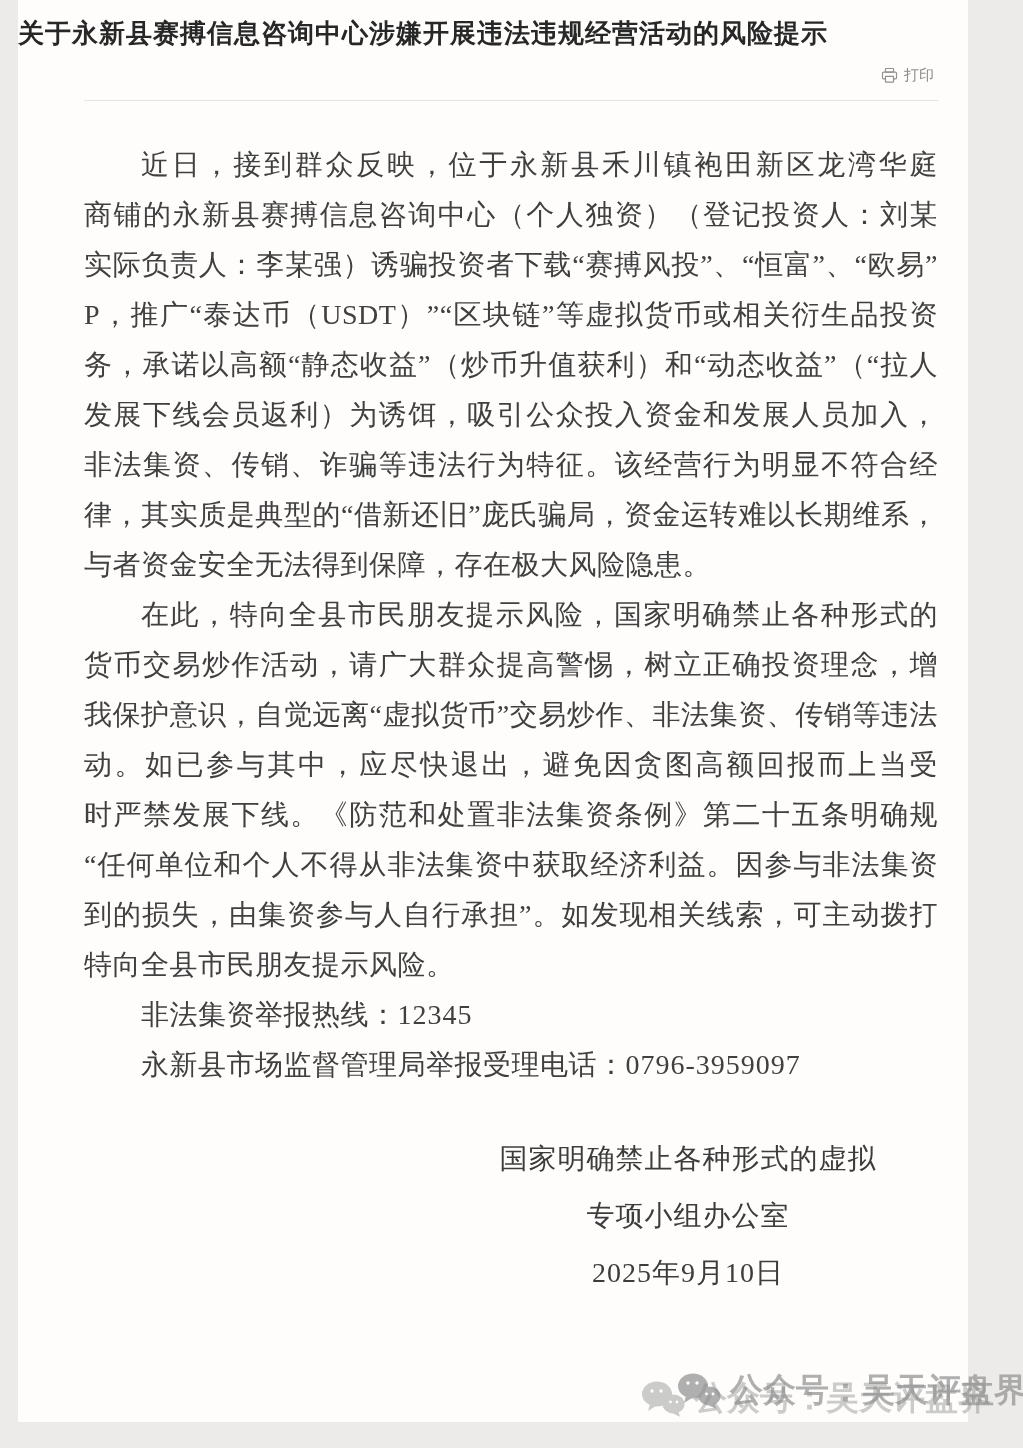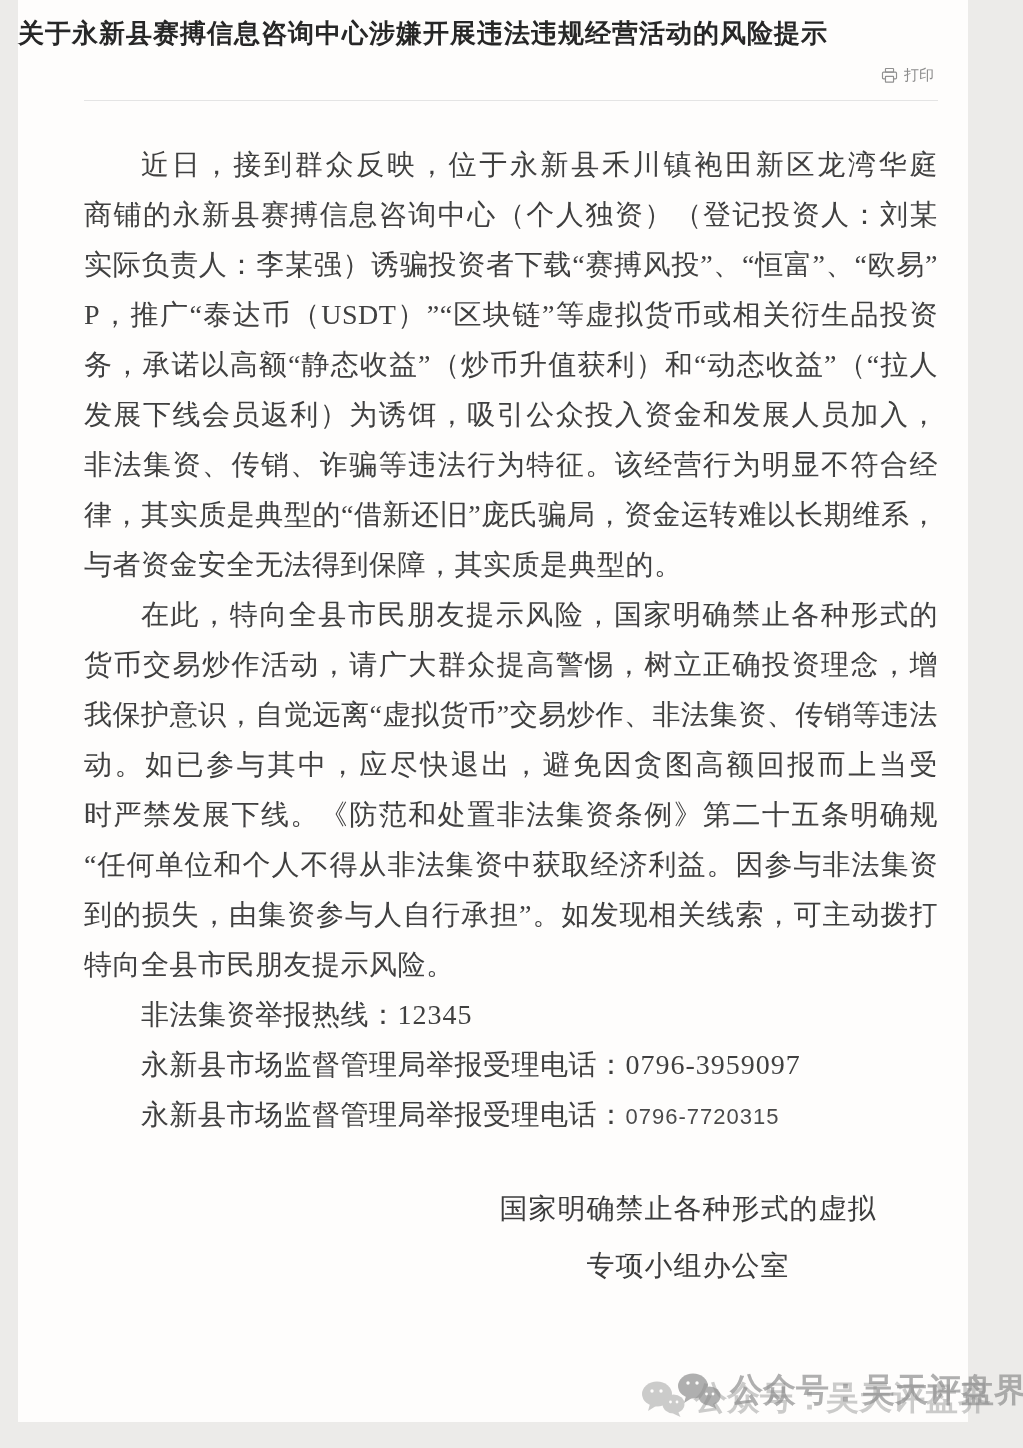--- a/index.html
+++ b/index.html
@@ -124,39 +124,39 @@
   <div class="content">
     <div>
         <div class="line indent fill">近日，接到群众反映，位于永新县禾川镇袍田新区龙湾华庭25#7号</div>
         <div class="line fill">商铺的永新县赛搏信息咨询中心（个人独资）（登记投资人：刘某开，</div>
         <div class="line fill">实际负责人：李某强）诱骗投资者下载“赛搏风投”、“恒富”、“欧易”AP</div>
         <div class="line fill">P，推广“泰达币（USDT）”“区块链”等虚拟货币或相关衍生品投资服</div>
         <div class="line fill">务，承诺以高额“静态收益”（炒币升值获利）和“动态收益”（“拉人头”</div>
         <div class="line fill">发展下线会员返利）为诱饵，吸引公众投入资金和发展人员加入，具有</div>
         <div class="line fill">非法集资、传销、诈骗等违法行为特征。该经营行为明显不符合经济规</div>
         <div class="line fill">律，其实质是典型的“借新还旧”庞氏骗局，资金运转难以长期维系，参</div>
-        <div class="line">与者资金安全无法得到保障，其实质是典型的。</div>
+        <div class="line">与者资金安全无法得到保障，存在极大风险隐患。</div>
         <div class="line indent fill">在此，特向全县市民朋友提示风险，国家明确禁止各种形式的虚拟</div>
         <div class="line fill">货币交易炒作活动，请广大群众提高警惕，树立正确投资理念，增强自</div>
         <div class="line fill">我保护意识，自觉远离“虚拟货币”交易炒作、非法集资、传销等违法活</div>
         <div class="line fill">动。如已参与其中，应尽快退出，避免因贪图高额回报而上当受骗，同</div>
         <div class="line fill">时严禁发展下线。《防范和处置非法集资条例》第二十五条明确规定，</div>
         <div class="line fill">“任何单位和个人不得从非法集资中获取经济利益。因参与非法集资受</div>
         <div class="line fill">到的损失，由集资参与人自行承担”。如发现相关线索，可主动拨打举</div>
         <div class="line">特向全县市民朋友提示风险。</div>
       </div>
     <div>
         <div class="line indent"><span>非法集资举报热线：</span><span class="num">12345</span></div>
         <div class="line indent"><span>永新县市场监督管理局举报受理电话：</span><span class="num">0796-3959097</span></div>
-        <div class="line indent"><span>永新县市场监督管理局举报受理电话：</span><span class="num num-small">0796-7720315</span></div>
       </div>
 
     <div class="signature">
         <div class="sig-line">国家明确禁止各种形式的虚拟</div>
         <div class="sig-line">专项小组办公室</div>
+        <div class="sig-line">2025年9月10日</div>
       </div>
   </div>
 
 </div>
 
 <div class="watermark">
   <span class="wm-layer wm-a">
     <span>
       <svg width="46" height="38" viewBox="0 0 46 38" fill="currentColor">
         <ellipse cx="17" cy="14" rx="15" ry="12.5"></ellipse>

